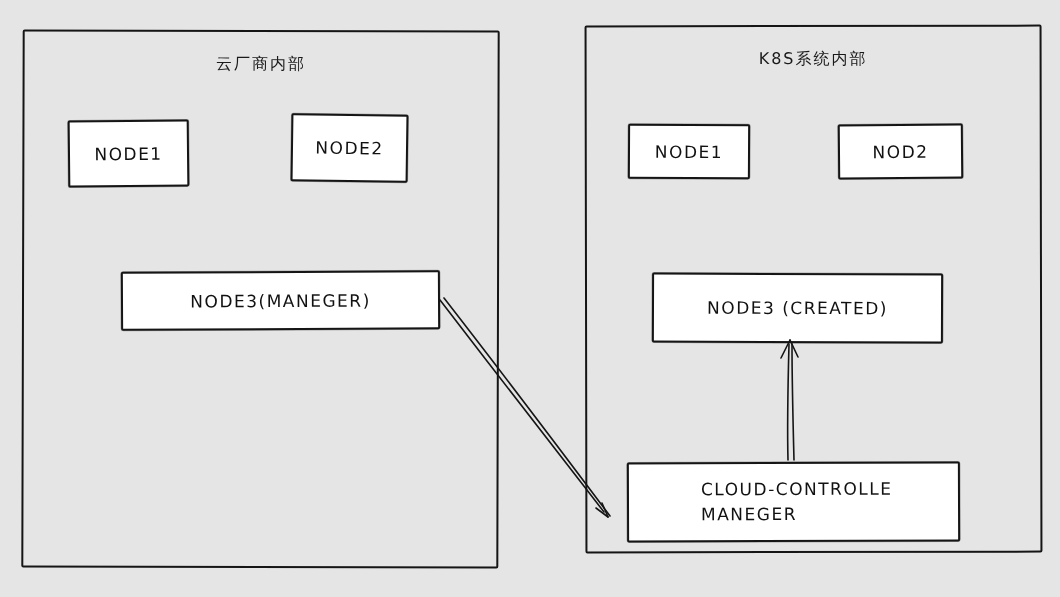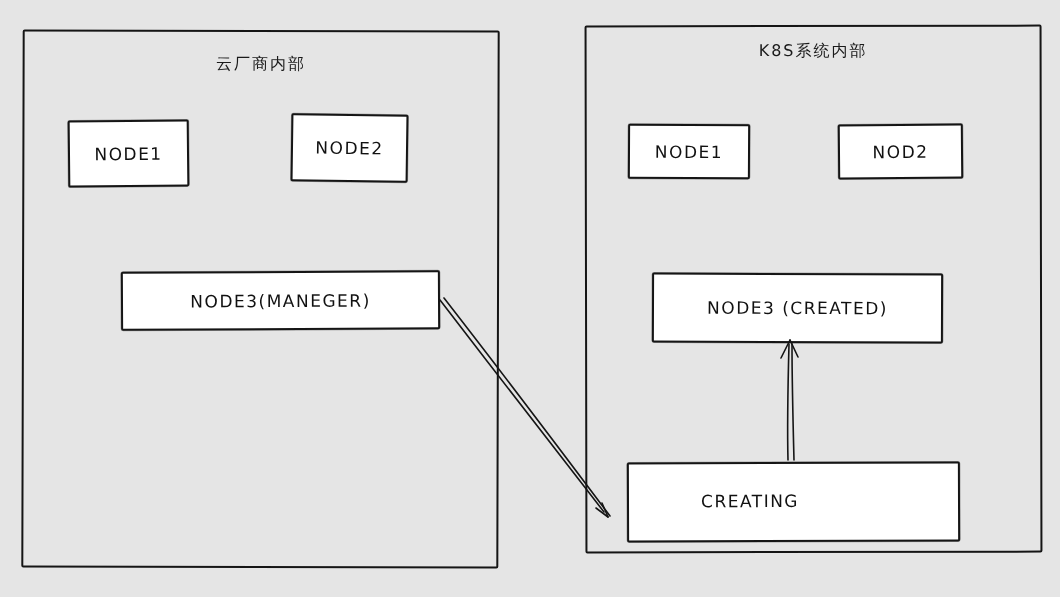--- a/index.html
+++ b/index.html
@@ -34,21 +34,21 @@
   }
   .panel-title {
     position: absolute;
     width: 100%;
     text-align: center;
     font-size: 16px;
     letter-spacing: 2px;
     color: #1a1a1a;
   }
   .panel-left .panel-title { top: 22px; }
-  .panel-right .panel-title { top: 14px; }
+  .panel-right .panel-title { top: 22px; }
   .node {
     position: absolute;
     border: 2px solid #151515;
     border-radius: 2px;
     display: flex;
     align-items: center;
     justify-content: center;
     font-size: 17px;
     letter-spacing: 1.5px;
     color: #111;
@@ -112,21 +112,22 @@
   <div class="node r-node1">
     <span>NODE1</span>
   </div>
   <div class="node r-node2">
     <span>NOD2</span>
   </div>
   <div class="node r-node3">
     <span>NODE3 (CREATED)</span>
   </div>
   <div class="node r-ccm">
-    <span>CREATING</span>
+    <span>CLOUD-CONTROLLE</span>
+    <span>MANEGER</span>
   </div>
 
   <svg class="arrows" viewBox="0 0 1060 597">
 
     <g>
       <path d="M 440 300 C 495 372, 555 448, 604 512"></path>
       <path d="M 444 298 C 500 370, 562 452, 610 516"></path>
       <path d="M 608 517 L 596 508"></path>
       <path d="M 608 517 L 602 503"></path>
     </g>

